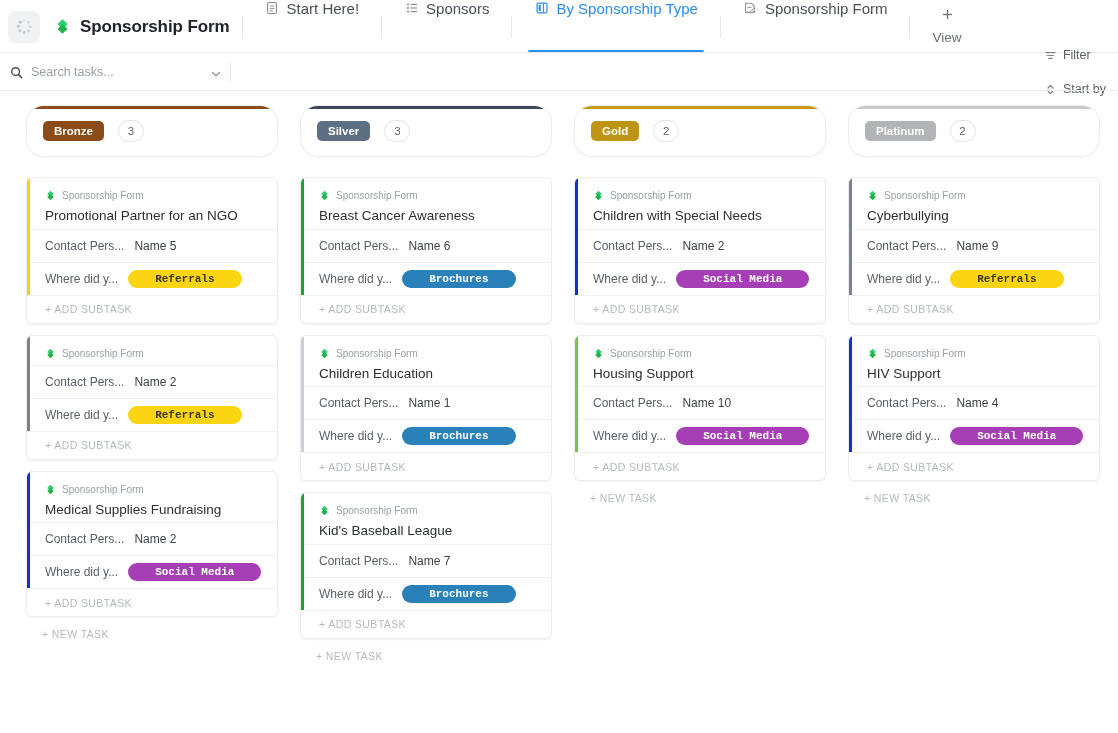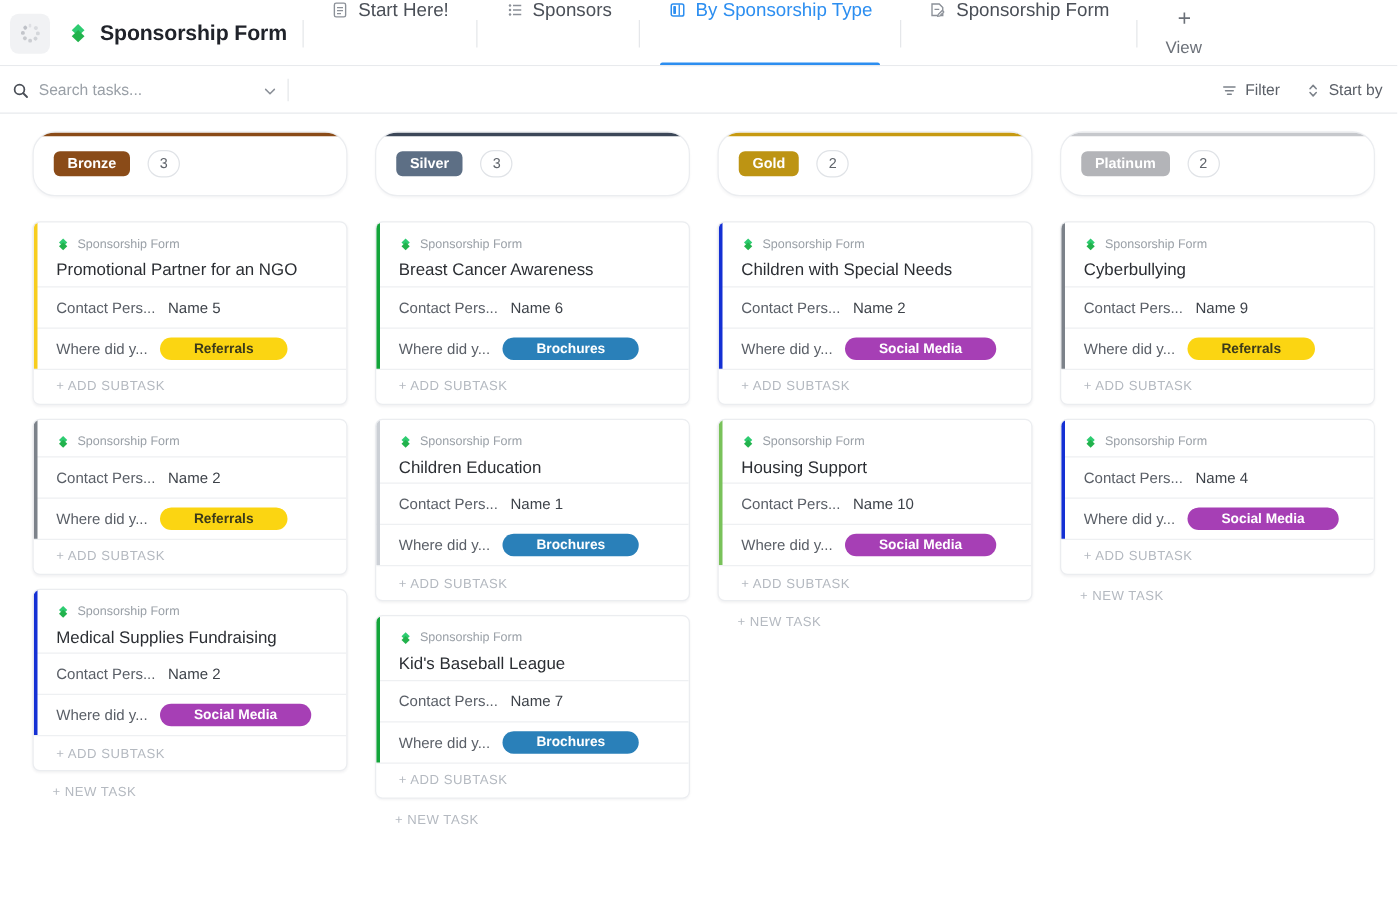--- a/index.html
+++ b/index.html
@@ -111,21 +111,21 @@
     font-size: 12.5px;
     font-family: "Liberation Sans", sans-serif;
     color: #33363c;
     background: transparent;
     flex: 1;
     min-width: 0;
   }
   .search-input::placeholder { color: #9aa0a7; }
   .chev-down { width:12px; height:12px; flex:none; }
   .toolbar-sep { width:1px; height:18px; background:#e5e7ea; margin-left:8px; }
-  .toolbar-right { margin-left:auto; display:flex; gap:20px; }
+  .toolbar-right { margin-left:auto; display:flex; gap:20px;flex-direction:column; }
   .tool-btn {
     display:flex; align-items:center; gap:6px;
     font-size:12.5px; color:#5a5f67; cursor:pointer; white-space:nowrap;
   }
 
   
   .board {
     display: flex;
     gap: 22px;
     padding: 14px 20px 0 26px;
@@ -204,20 +204,21 @@
     font-size: 12px; color: #5a5f67;
     white-space: nowrap;
   }
   .field-value { font-size: 12px; color: #3d4249; white-space:nowrap; }
   .tag {
     font-size: 11px;
     font-weight: bold;
     padding: 3px 27px;
     border-radius: 10px;
     white-space: nowrap;
+    font-family: Liberation Mono, monospace;
   }
   .add-subtask {
     height: 28px;
     display: flex; align-items: center;
     padding-left: 18px;
     font-size: 10.5px;
     letter-spacing: 0.4px;
     color: #b4b9c0;
     border-top: 1px solid #eef0f2;
     cursor: pointer;
@@ -632,20 +633,21 @@
           <div class="card-body">
             <div class="card-src">
               <span style="display:flex;">
                 <svg width="11" height="11" viewBox="0 0 17 17">
                   <path d="M8.5 1.2 L13.6 6.1 L8.5 11.0 L3.4 6.1 Z" fill="#2ecc71"></path>
                   <path d="M8.5 6.0 L13.6 10.9 L8.5 15.8 L3.4 10.9 Z" fill="#22b24c"></path>
                 </svg>
               </span>
               <span class="src-text">Sponsorship Form</span>
             </div>
+            <div class="card-title">HIV Support</div>
           </div>
           <div class="field-row">
             <span class="field-label">Contact Pers...</span>
             <span class="field-value">Name 4</span>
           </div>
           <div class="field-row">
             <span class="field-label">Where did y...</span>
             <span class="tag" style="background:#a63fb5;color:#ffffff">Social Media</span>
           </div>
           <div class="add-subtask">+ ADD SUBTASK</div>

